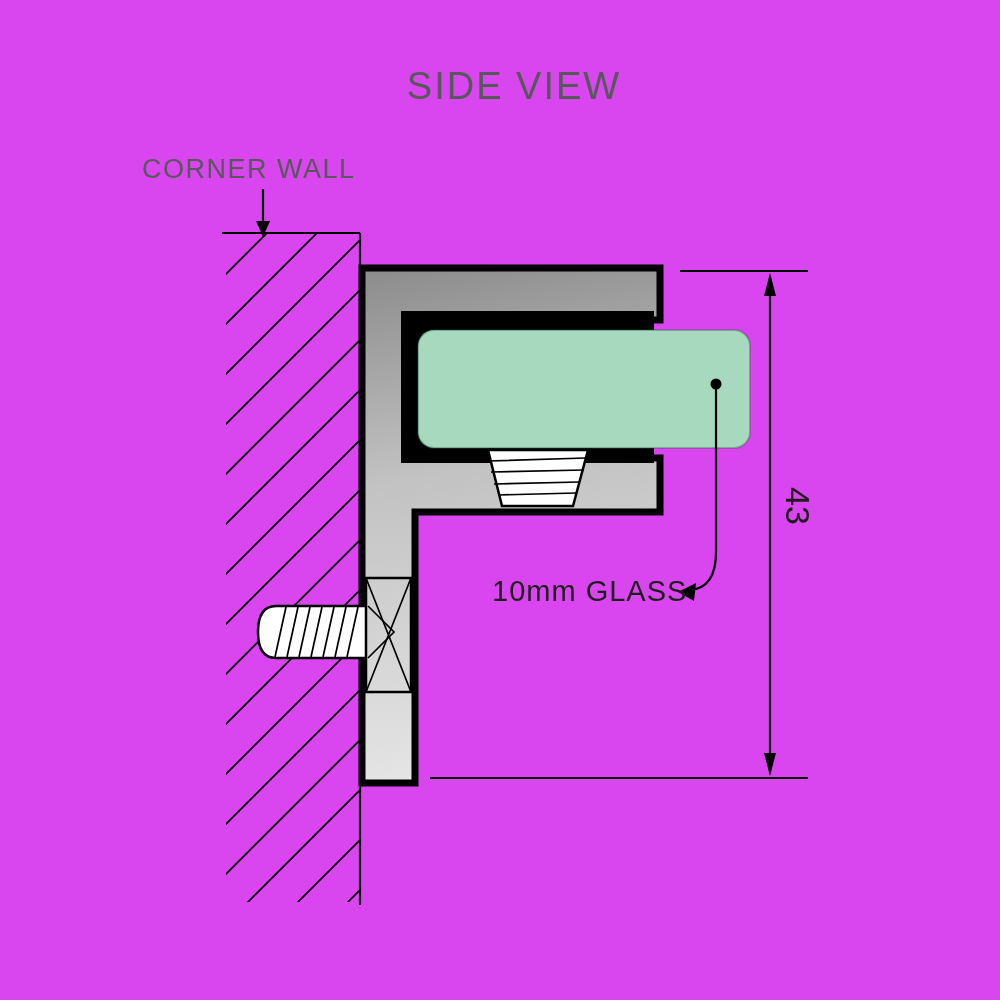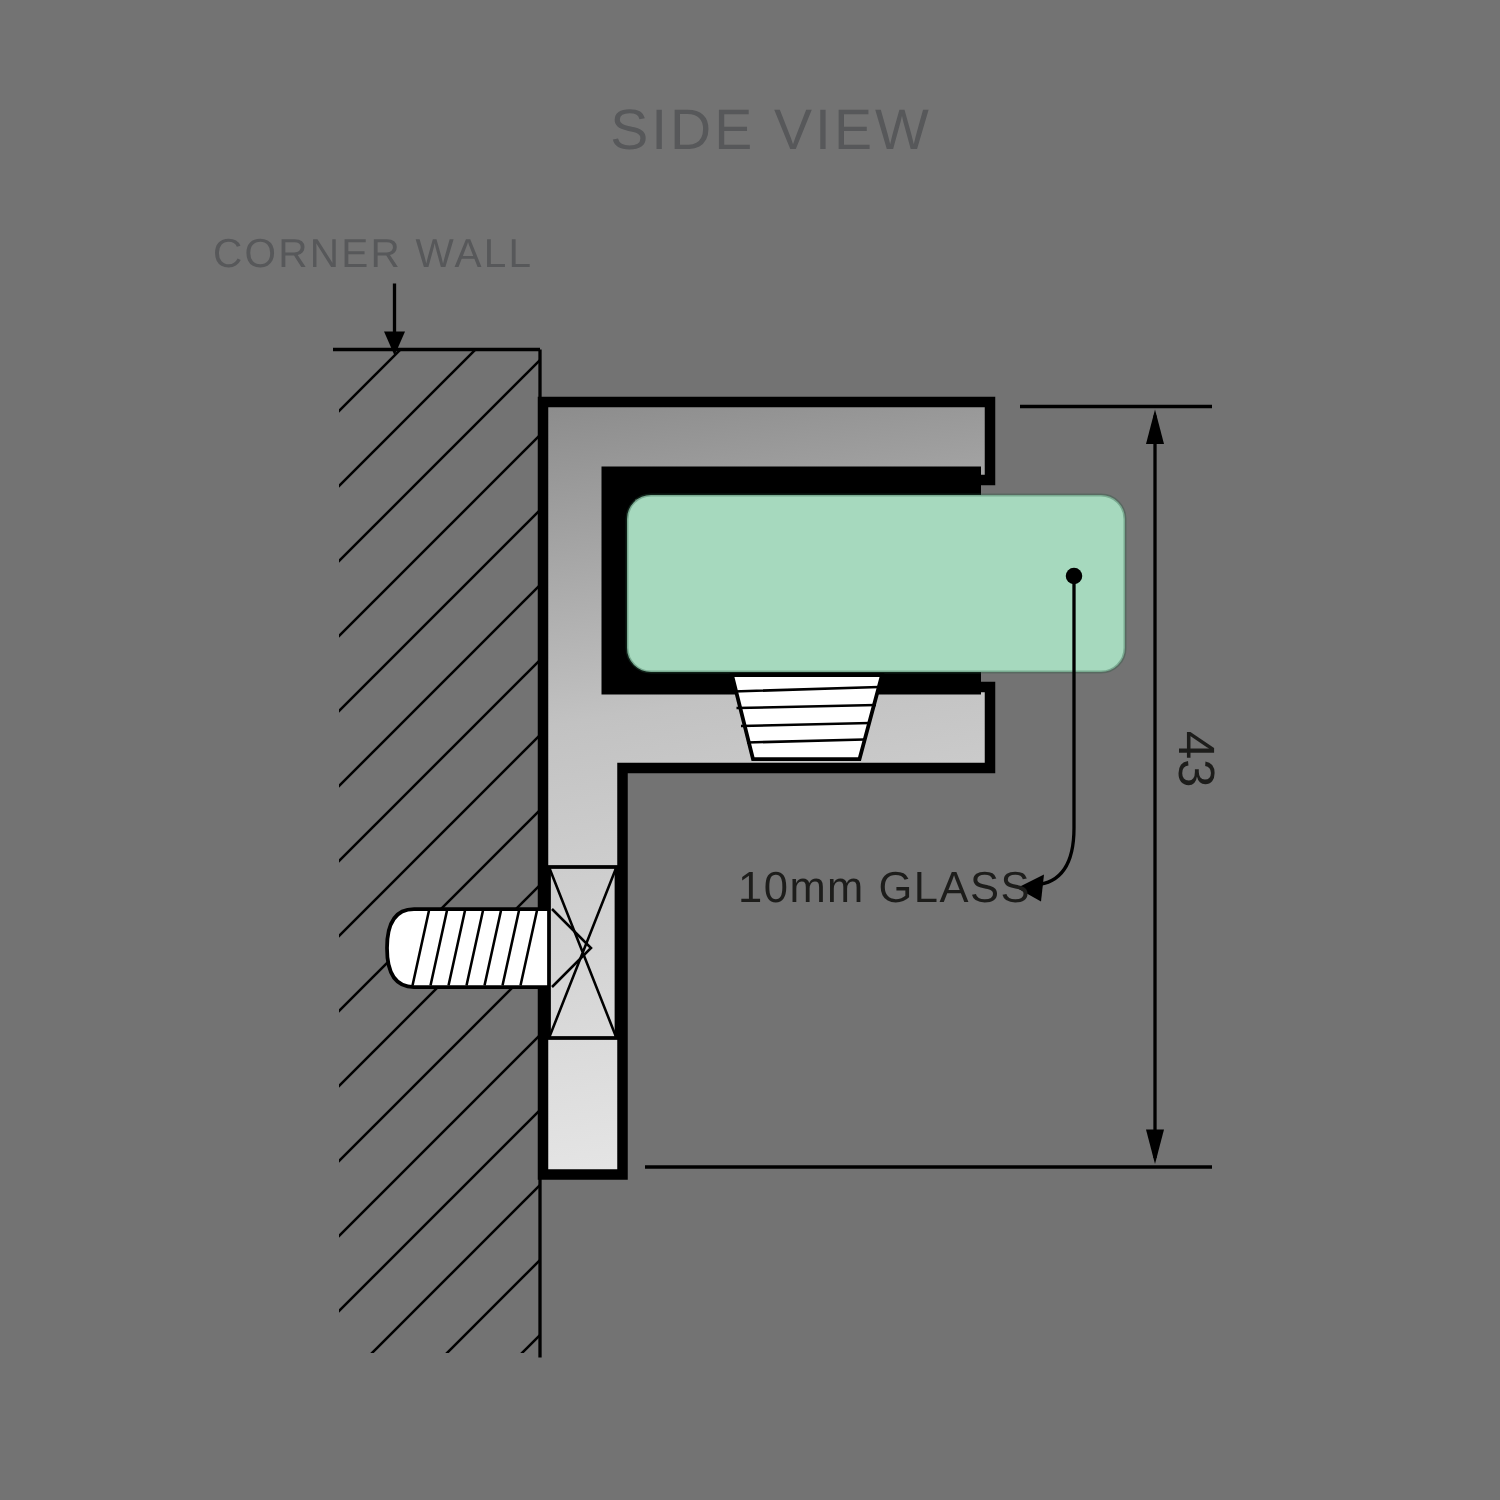--- a/index.html
+++ b/index.html
@@ -1,19 +1,19 @@
 <!DOCTYPE html>
 <html><head>
 <meta charset="utf-8">
 <style>
   html,body { margin:0; padding:0; background:#ffffff; }
   .stage {
     position:relative;
     width:1000px; height:1000px;
-    background:#737373;
+    background:#d946ef;
     font-family:"Liberation Sans", sans-serif;
     overflow:hidden;
   }
   svg { display:block; }
   svg text { font-family:"Liberation Sans", sans-serif; }
   .title      { font-size:38px; letter-spacing:2px; }
   .label-gray { font-size:27px; letter-spacing:1.5px; }
   .label-dark { font-size:29px; letter-spacing:1px; }
   .dim-text   { font-size:34px; }
   .thin   { stroke:#000; stroke-width:2.2; fill:none; }

